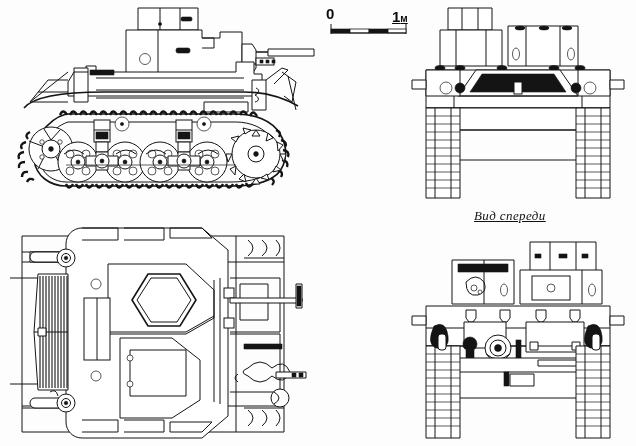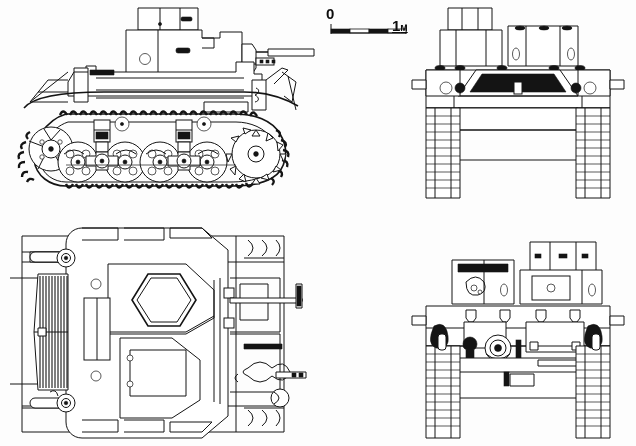--- a/index.html
+++ b/index.html
@@ -47,21 +47,21 @@
     font-weight: bold;
     font-size: 15px;
     color: #0d0d0d;
     line-height: 1;
   }
   .scale-label .unit {
     font-size: 10px;
     font-weight: bold;
   }
   #scale-zero { left: 0px;  top: 0px; }
-  #scale-one  { left: 66px; top: 12px; text-decoration: underline; }
+  #scale-one  { left: 66px; top: 3px; text-decoration: underline; }
   svg { display: block; overflow: visible; }
   .ln  { fill: none; stroke: #141414; stroke-width: 1; }
   .ln2 { fill: none; stroke: #141414; stroke-width: 1.6; }
   .lnT { fill: none; stroke: #141414; stroke-width: 0.7; }
   .fillD { fill: #141414; stroke: #141414; stroke-width: 0.6; }
   .fillW { fill: #ffffff; stroke: #141414; stroke-width: 1; }
   .fillWt{ fill: #ffffff; stroke: #141414; stroke-width: 0.7; }
   .hatch { stroke: #141414; stroke-width: 1.1; fill: none; }
 </style>
 </head>
@@ -333,20 +333,23 @@
             <line x1="172" y1="170" x2="206" y2="170"></line>
           <line x1="172" y1="178" x2="206" y2="178"></line>
             <line x1="172" y1="186" x2="206" y2="186"></line>
         </g>
         <line class="ln" x1="181" y1="106" x2="181" y2="196"></line>
         <line class="ln" x1="197" y1="106" x2="197" y2="196"></line>
       </g>
     </svg>
   </div>
 
+  <div id="caption-front" class="view">
+    <span class="caption-text">Вид спереди</span>
+  </div>
 
   <div id="view-top" class="view">
     <svg width="330" height="222" viewBox="0 0 330 222">
 
       <g>
         <path class="ln" d="M14 14 h262 v196 h-262 z"></path>
         <path class="ln" d="M14 40 h262 M14 184 h262"></path>
         <path class="ln" d="M62 14 v196 M228 14 v196"></path>
       </g>
 

